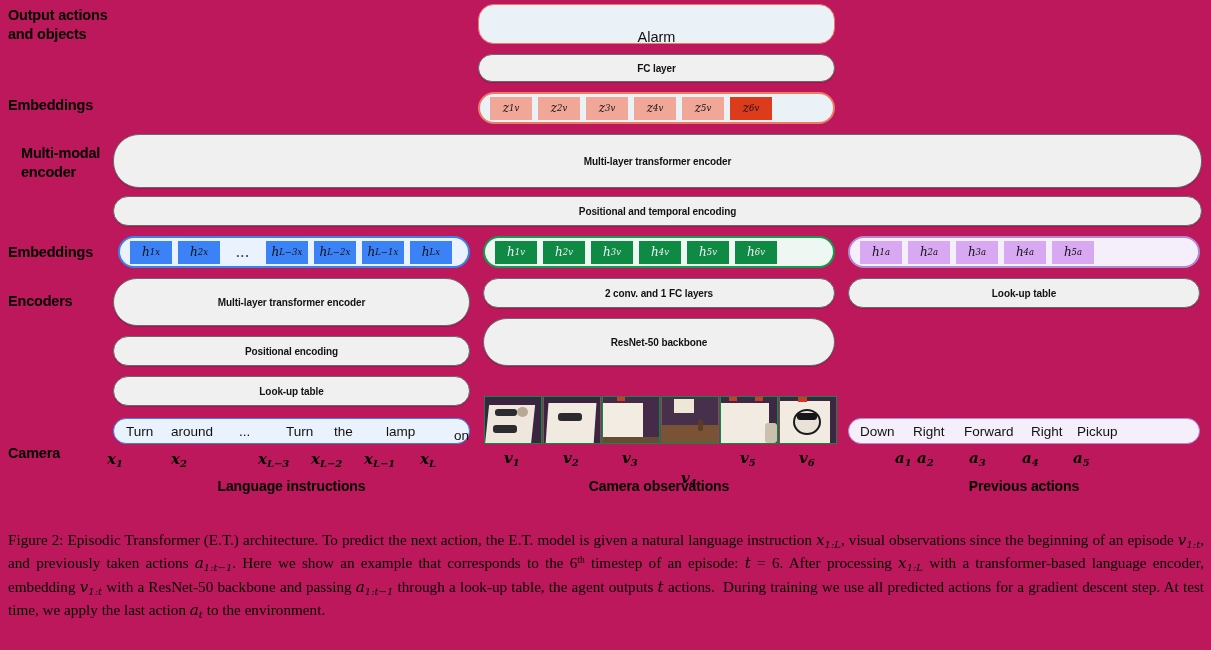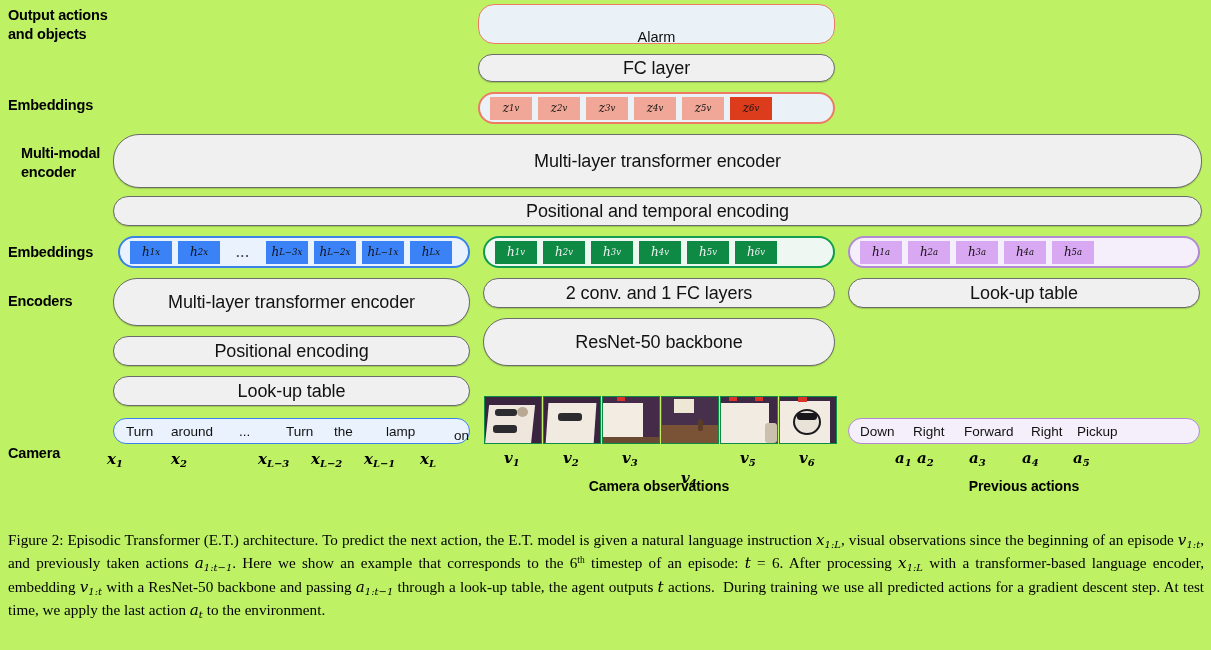--- a/index.html
+++ b/index.html
@@ -8,34 +8,34 @@
     width: 1211px; height: 650px;
     background: #ffffff;
     font-family: "Liberation Sans", sans-serif;
     overflow: hidden;
   }
 
   #figure {
     position: relative;
     width: 1211px;
     height: 650px;
-    background: #bef264;
+    background: #be185d;
   }
 
   
   .box {
     position: absolute;
     background: #f0f0f0;
     border: 1.6px solid #6b6b6b;
     border-radius: 999px;
     display: flex;
     align-items: center;
     justify-content: center;
-    font-weight: normal;
-    font-size: 18px;
+    font-weight: bold;
+    font-size: 10px;
     color: #121212;
     letter-spacing: -0.1px;
     box-shadow: 0 1px 1px rgba(0,0,0,0.18);
   }
   .box.tall { border-radius: 26px; }
 
   
   .rowlabel {
     position: absolute;
     font-weight: bold;
@@ -314,20 +314,21 @@
   <div class="mlabel" style="left:681px; top:469px;">v<sub>4</sub></div>
   <div class="mlabel" style="left:740px; top:449px;">v<sub>5</sub></div>
   <div class="mlabel" style="left:799px; top:449px;">v<sub>6</sub></div>
 
   <div class="mlabel" style="left:865px; top:449px;margin-left:30px;">a<sub>1</sub></div>
   <div class="mlabel" style="left:917px; top:449px;">a<sub>2</sub></div>
   <div class="mlabel" style="left:969px; top:449px;">a<sub>3</sub></div>
   <div class="mlabel" style="left:1022px; top:449px;">a<sub>4</sub></div>
   <div class="mlabel" style="left:1073px; top:449px;">a<sub>5</sub></div>
 
+  <div class="colcap" style="left:113px; top:478px; width:357px;">Language instructions</div>
   <div class="colcap" style="left:483px; top:478px; width:352px;">Camera observations</div>
   <div class="colcap" style="left:848px; top:478px; width:352px;">Previous actions</div>
 
   <div id="caption">
     <span>Figure 2:</span>
     Episodic Transformer (E.T.) architecture. To predict the next action, the E.T. model is given a natural language instruction <i>x</i><sub><i>1:L</i></sub>,
     visual observations since the beginning of an episode <i>v</i><sub><i>1:t</i></sub>, and previously taken actions <i>a</i><sub><i>1:t−1</i></sub>. Here we show an example that corresponds
     to the 6<sup>th</sup> timestep of an episode: <i>t</i> = 6. After processing <i>x</i><sub><i>1:L</i></sub> with a transformer-based language encoder, embedding <i>v</i><sub><i>1:t</i></sub> with a ResNet-50
     backbone and passing <i>a</i><sub><i>1:t−1</i></sub> through a look-up table, the agent outputs <i>t</i> actions.&nbsp; During training we use all predicted actions for a
     gradient descent step. At test time, we apply the last action <i>a</i><sub><i>t</i></sub> to the environment.

